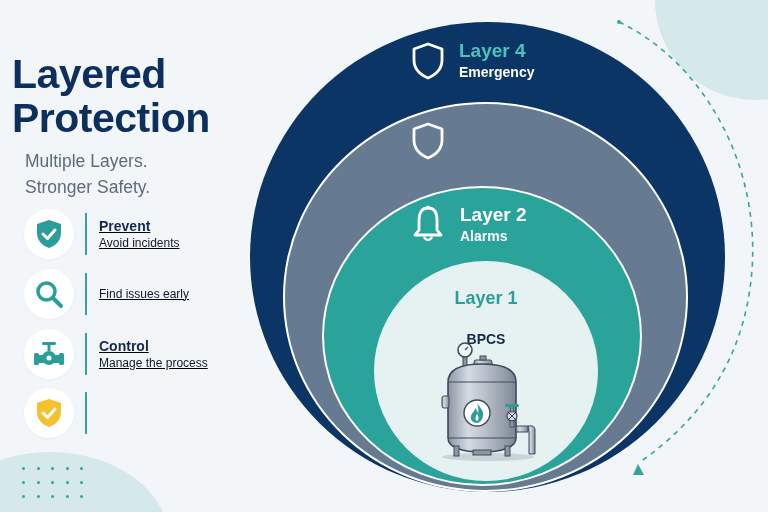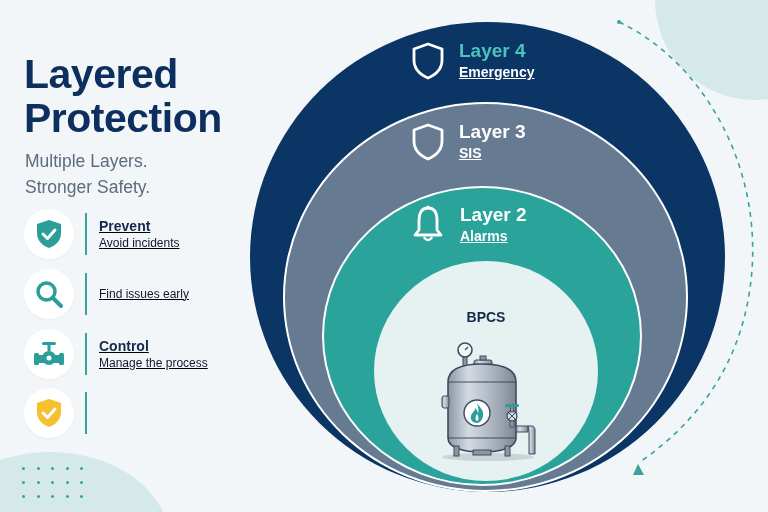--- a/index.html
+++ b/index.html
@@ -2,38 +2,38 @@
 <html><head>
 <meta charset="utf-8">
 <style>
   html, body { margin:0; padding:0; }
   body { width:768px; height:512px; overflow:hidden; background:#f3f6f9; position:relative; font-family:"Liberation Sans", sans-serif; }
   .blob-tr { position:absolute; left:655px; top:-100px; width:200px; height:200px; border-radius:50%; background:#d5e8ea; }
   .blob-bl { position:absolute; left:-70px; top:452px; width:240px; height:180px; border-radius:50%; background:#d5e8ea; }
   .dots { position:absolute; left:22px; top:467px; display:grid; grid-template-columns:repeat(5,14.5px); grid-auto-rows:14px; }
   .dot { width:3px; height:3px; border-radius:50%; background:#36a39c; }
 
-  .title { position:absolute; left:24px; top:52px; color:#0d2f5e; font-weight:700; font-size:41px; line-height:44px; letter-spacing:-0.5px; }
+  .title { position:absolute; left:12px; top:52px; color:#0d2f5e; font-weight:700; font-size:41px; line-height:44px; letter-spacing:-0.5px; }
   .subtitle { position:absolute; left:25px; top:148px; color:#5d6b7d; font-size:17.5px; line-height:26px; }
 
   .feat { position:absolute; left:24px; height:56px; display:flex; align-items:center;text-decoration:underline; }
   .feat .ic { width:50px; height:50px; border-radius:50%; background:#fff; display:flex; align-items:center; justify-content:center; box-shadow:0 1px 3px rgba(0,0,0,0.04); }
   .feat .bar { width:2px; height:42px; background:#36a39c; margin-left:11px; margin-right:12px; }
   .feat .t1 { color:#13294b; font-weight:700; font-size:14px; line-height:18px; }
   .feat .t2 { color:#0f172a; font-size:12px; line-height:17px; }
 
   .ring { position:absolute; border-radius:50%; box-sizing:border-box; }
   .r4 { left:250px; top:22px; width:475px; height:470px; background:#0b3564; }
   .r3 { left:283px; top:102px; width:405px; height:390px; background:#667a92; border:2px solid #ffffff; }
   .r2 { left:322px; top:186px; width:320px; height:300px; background:#2aa39b; border:2px solid #ffffff; }
   .r1 { left:374px; top:261px; width:224px; height:220px; background:#e6f1f2; }
 
   .lbl { position:absolute; display:flex; align-items:center; }
   .lbl .head { font-weight:700; font-size:19px; line-height:22px; }
-  .lbl .sub { font-weight:700; font-size:14px; line-height:20px; color:#ffffff;text-decoration:underline; }
+  .lbl .sub { font-weight:700; font-size:14px; line-height:20px; color:#ffffff; }
   .l1 { position:absolute; left:430px; top:287px; width:112px; text-align:center; }
   .l1 .head { color:#2a9e98; font-weight:700; font-size:18px; line-height:22px; }
   .l1 .sub { color:#13294b; font-weight:700; font-size:14px; line-height:20px;margin-top:20px; }
   svg { display:block; }
 </style>
 </head>
 <body>
 
 <div class="blob-tr"></div>
 <div class="blob-bl"></div>
@@ -138,39 +138,36 @@
   <div>
     <div class="head" style="color:#4cc3bb">Layer 4</div>
     <div class="sub">Emergency</div>
   </div>
 </div>
 
 <div class="lbl" style="left:411px;top:121px">
   <svg width="34" height="40" viewBox="0 0 34 40" style="margin-right:14px">
       <path d="M17 3 L31 8 V19 C31 28 24 34 17 37 C10 34 3 28 3 19 V8 Z" fill="none" stroke="#fff" stroke-width="2.8" stroke-linejoin="round"></path>
     </svg>
-  <div>
-    <div class="head" style="color:#ffffff">Layer 3</div>
-    <div class="sub">SIS</div>
-  </div>
 </div>
 
 <div class="lbl" style="left:412px;top:204px">
   <svg width="32" height="42" viewBox="0 0 32 42" style="margin-right:16px">
       <path d="M16 4 C 9 4 7 10 7 16 V 26 L 3 31 H 29 L 25 26 V 16 C 25 10 23 4 16 4 Z" fill="none" stroke="#fff" stroke-width="2.8" stroke-linejoin="round"></path>
       <circle cx="16" cy="3" r="1.6" fill="#fff"></circle>
       <path d="M12.5 34 Q16 38 19.5 34" fill="none" stroke="#fff" stroke-width="2.6" stroke-linecap="round"></path>
     </svg>
   <div>
     <div class="head" style="color:#ffffff">Layer 2</div>
     <div class="sub">Alarms</div>
   </div>
 </div>
 
 <div class="l1">
+  <div class="head">Layer 1</div>
   <div class="sub">BPCS</div>
 </div>
 
 <svg style="position:absolute;left:436px;top:340px" width="100" height="124" viewBox="0 0 100 124">
   <defs>
     <linearGradient id="steel" x1="0" x2="1" y1="0" y2="0">
       <stop offset="0" stop-color="#8c96a3"></stop>
       <stop offset="0.3" stop-color="#d5dbe2"></stop>
       <stop offset="0.6" stop-color="#b2bac5"></stop>
       <stop offset="1" stop-color="#7d8794"></stop>

